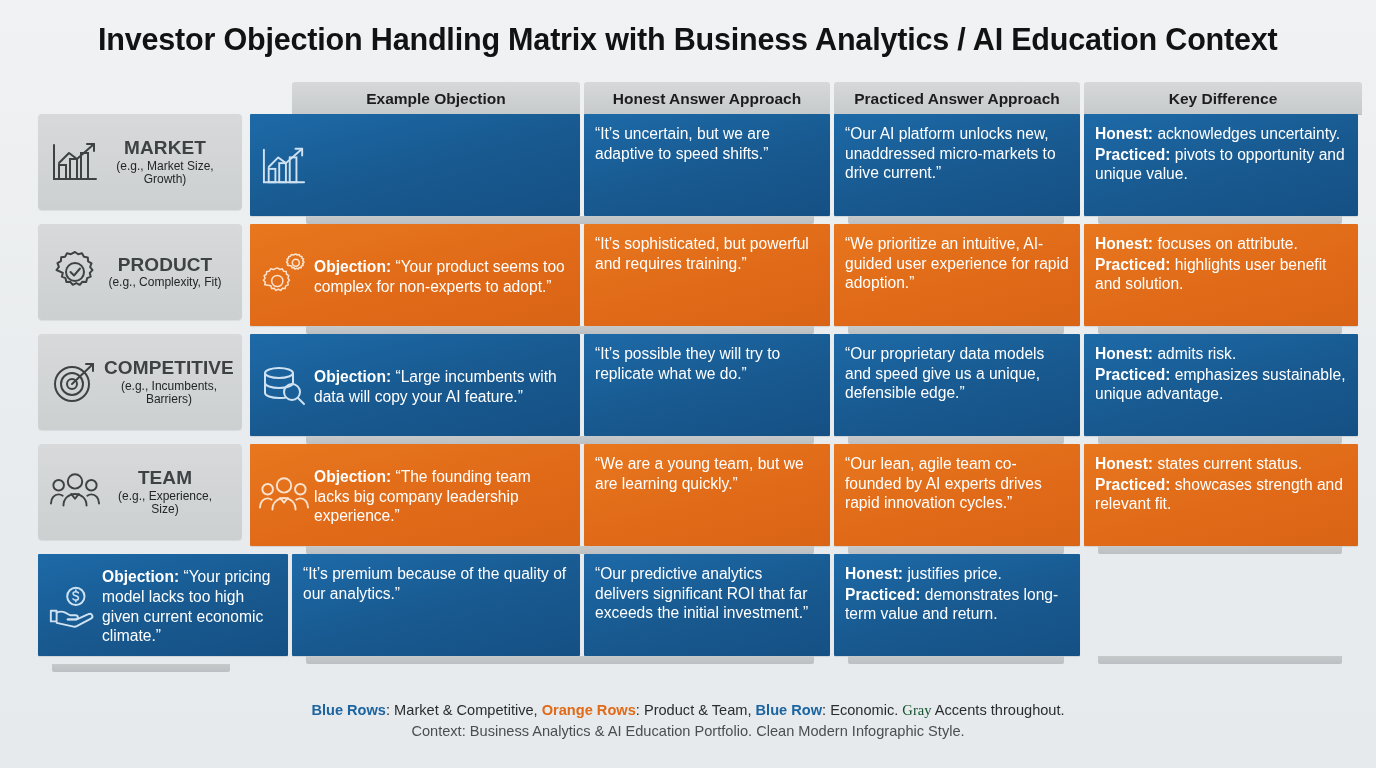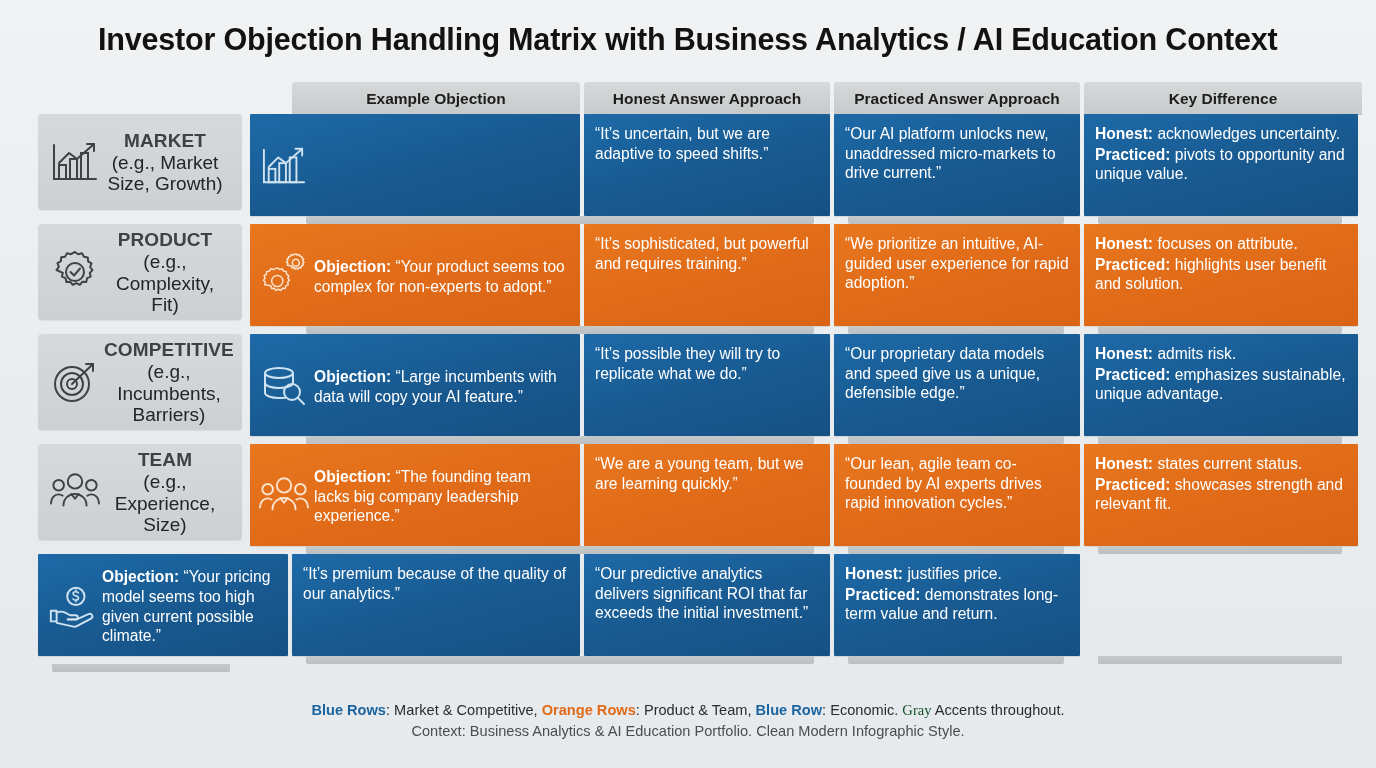--- a/index.html
+++ b/index.html
@@ -89,21 +89,21 @@
   }
   .cat-name {
     display: block;
     font-size: 19px;
     font-weight: bold;
     color: #3f4244;
     letter-spacing: 0.1px;
   }
   .cat-sub {
     display: block;
-    font-size: 19px;
+    font-size: 12px;
     color: #232628;
     margin-top: 1px;
   }
 
   .content-cell {
     height: 102px;
     padding: 10px 11px 8px 11px;
     margin-right: 4px;
     display: flex;
     align-items: flex-start;
@@ -429,21 +429,21 @@
         <svg width="50" height="44" viewBox="0 0 52 44" fill="none" stroke="#cfe2f2" stroke-width="2">
           <circle cx="30" cy="12" r="9"></circle>
           <path d="M32.6 8.3 c-.7-.8-1.8-1.2-2.8-1.2 -1.6 0-2.7.9-2.7 2.1 0 2.8 5.6 1.6 5.6 4.5 0 1.3-1.2 2.2-2.8 2.2 -1.2 0-2.3-.5-2.9-1.3 M30 5.3 v1.6 M30 16 v1.6" stroke-width="1.6" stroke-linecap="round"></path>
           <path d="M4 27 h6 v11 H4z" stroke-linejoin="round"></path>
           <path d="M10 29 c3-1.5 6-1.5 9 0 l5 2.6 h5.5 c1.6 0 2.6 1 2.6 2.2 0 1.2-1 2.1-2.6 2.1 h-8" stroke-linecap="round" stroke-linejoin="round"></path>
           <path d="M21.5 36 h9.5 l12-5.5 c1.6-.8 3.2-.2 3.9 1 .7 1.3.2 2.8-1.2 3.6 L31 43 c-1.2.6-2 .7-3.3.4 L10 39.5" stroke-linecap="round" stroke-linejoin="round"></path>
         </svg>
       </div>
       <div class="obj-text">
         <b class="lead">Objection:</b>
-        <span>“Your pricing model seems too high given current possible climate.”</span>
+        <span>“Your pricing model lacks too high given current economic climate.”</span>
       </div>
     </div>
     <div class="content-cell blue">“It’s premium because of the quality of our analytics.”</div>
     <div class="content-cell blue">“Our predictive analytics delivers significant ROI that far exceeds the initial investment.”</div>
     <div class="content-cell blue">
       <div>
         <span class="kd-line"><b class="lead">Honest:</b> <span>justifies price.</span></span>
         <span class="kd-line"><b class="lead">Practiced:</b> <span>demonstrates long-term value and return.</span></span>
       </div>
     </div>

